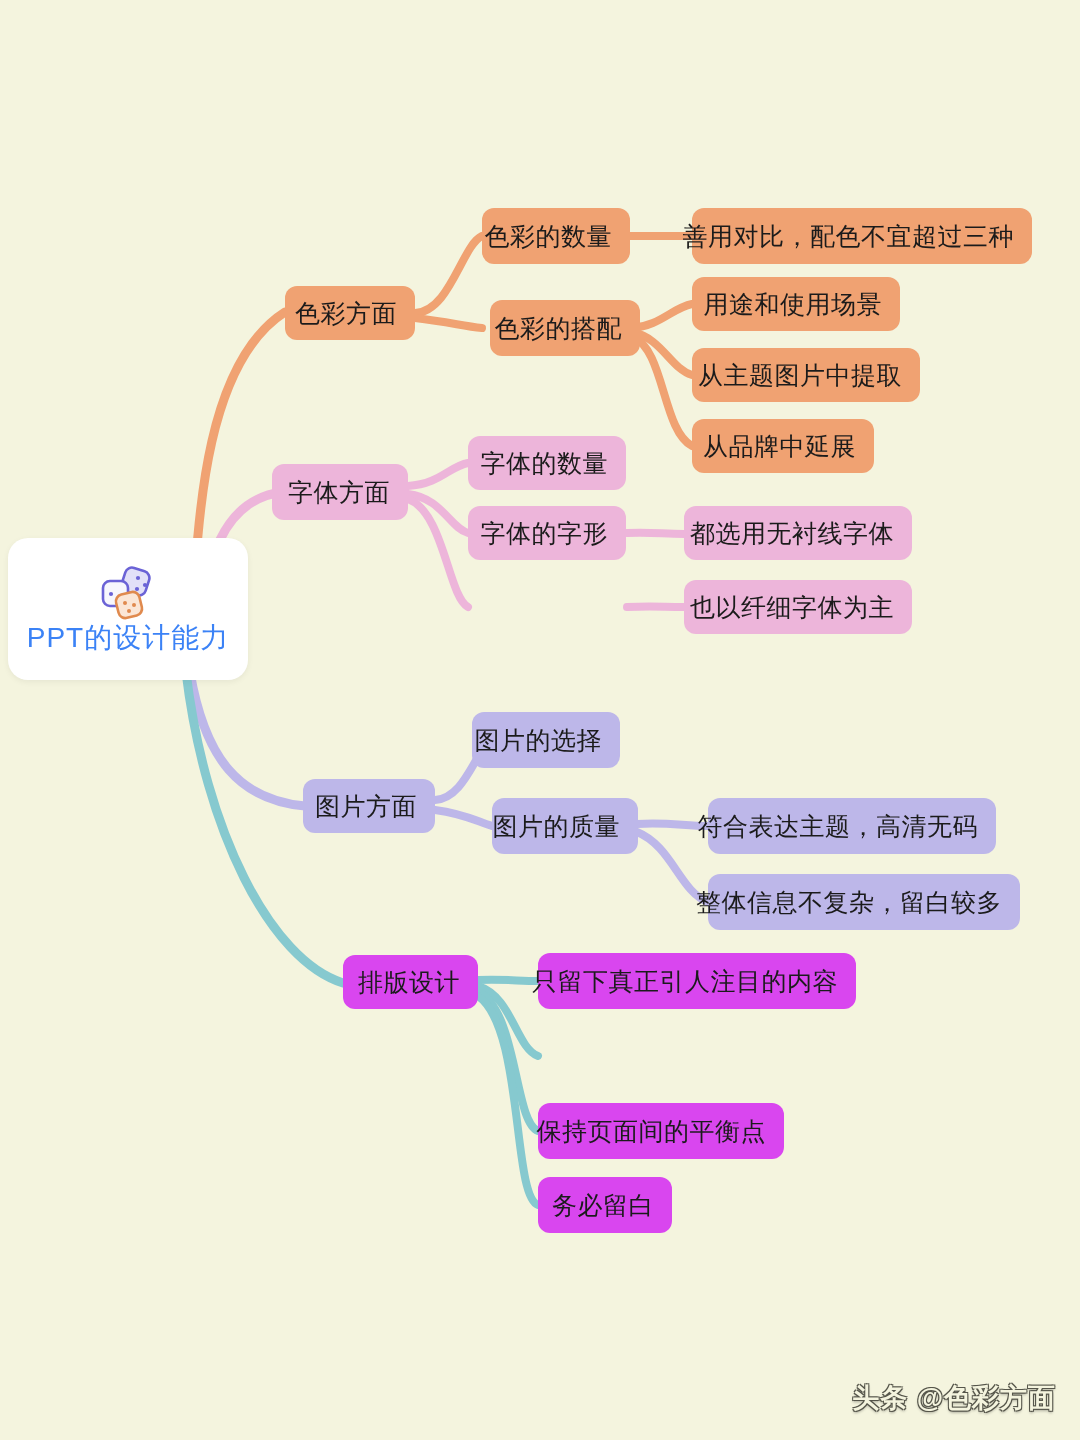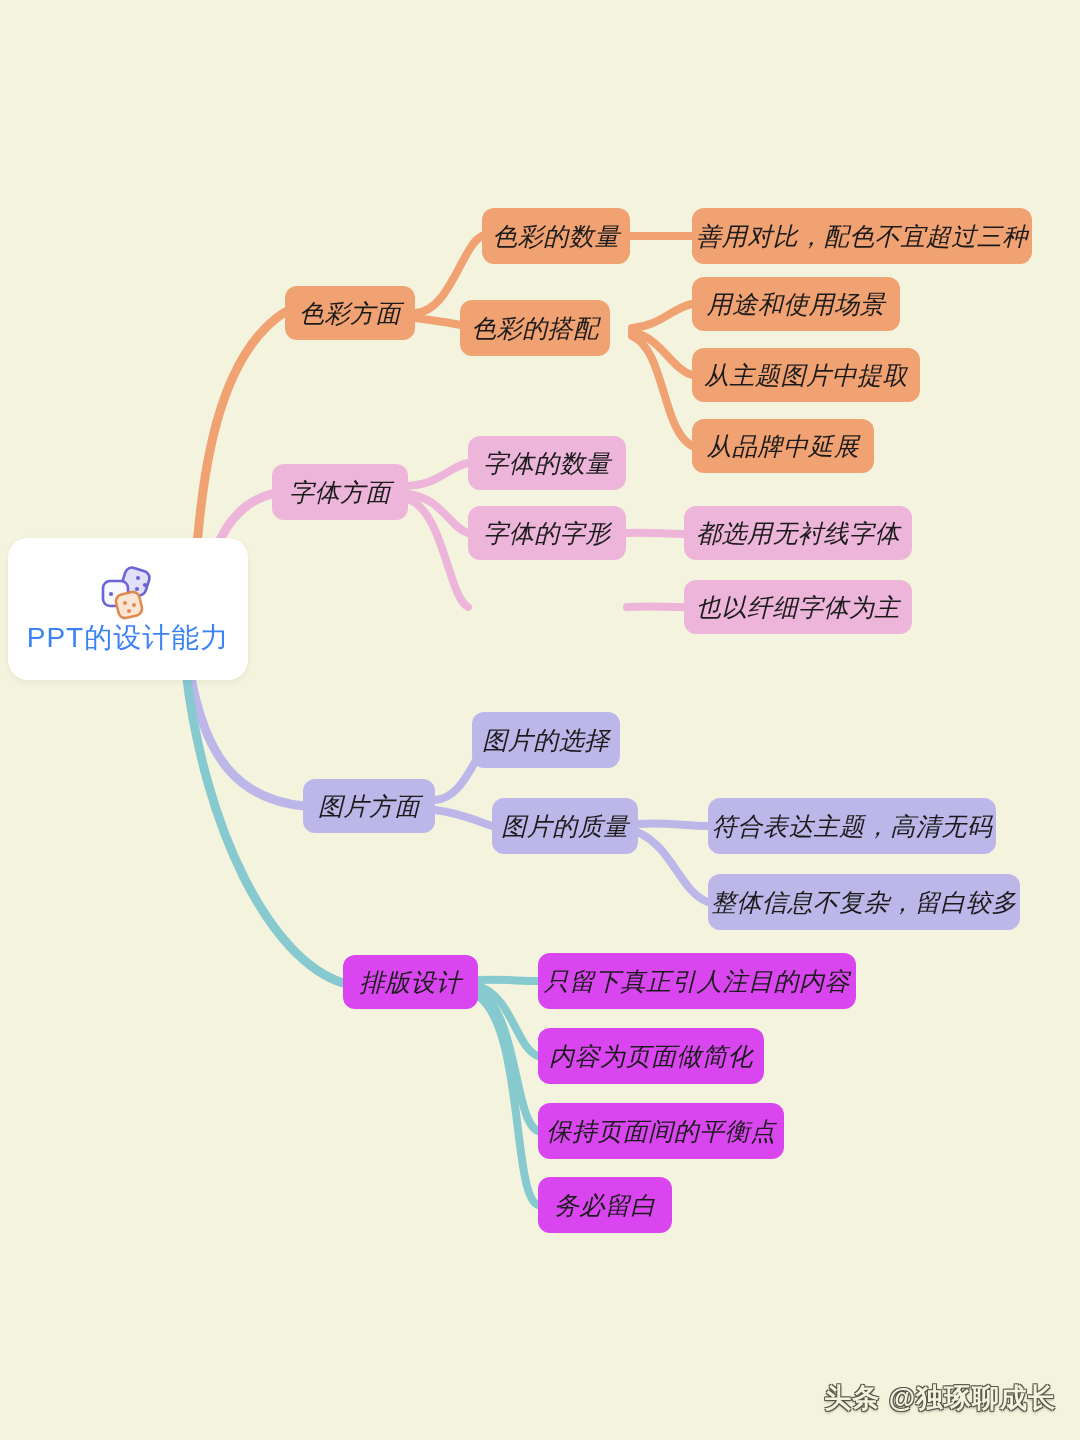--- a/index.html
+++ b/index.html
@@ -26,29 +26,28 @@
     top: 0;
     width: 1080px;
     height: 1440px;
     pointer-events: none;
   }
   .node {
     position: absolute;
     box-sizing: border-box;
     display: flex;
     align-items: center;
-    justify-content: center;
+    justify-content: flex-end;
     border-radius: 12px;
     color: #1b1b1b;
     font-size: 25px;
     letter-spacing: 0.5px;
     white-space: nowrap;
     padding: 0 18px;
     line-height: 1;
-    font-style: italic;
   }
   .node.orange { background: #f0a272; }
   .node.pink   { background: #edb5da; }
   .node.purple { background: #bdb7e9; }
   .node.teal   { background: #d946ef; }
 
   #root-node {
     position: absolute;
     left: 8px;
     top: 538px;
@@ -158,21 +157,21 @@
   </div>
 
   <div class="node orange" style="left:285px; top:286px; width:130px; height:54px;">
     <span>色彩方面</span>
   </div>
 
   <div class="node orange" style="left:482px; top:208px; width:148px; height:56px;">
     <span>色彩的数量</span>
   </div>
 
-  <div class="node orange" style="left:460px; top:300px; width:150px; height:56px;">
+  <div class="node orange" style="left:490px; top:300px; width:150px; height:56px;">
     <span>色彩的搭配</span>
   </div>
 
   <div class="node orange" style="left:692px; top:208px; width:340px; height:56px;">
     <span>善用对比，配色不宜超过三种</span>
   </div>
 
   <div class="node orange" style="left:692px; top:277px; width:208px; height:54px;">
     <span>用途和使用场景</span>
   </div>
@@ -227,27 +226,24 @@
   </div>
 
   <div class="node teal" style="left:343px; top:955px; width:135px; height:54px;">
     <span>排版设计</span>
   </div>
 
   <div class="node teal" style="left:538px; top:953px; width:318px; height:56px;">
     <span>只留下真正引人注目的内容</span>
   </div>
 
-  <div class="node teal" style="left:538px; top:1028px; width:226px; height:56px;">
-    <span>内容为页面做简化</span>
-  </div>
 
   <div class="node teal" style="left:538px; top:1103px; width:246px; height:56px;">
     <span>保持页面间的平衡点</span>
   </div>
 
   <div class="node teal" style="left:538px; top:1177px; width:134px; height:56px;">
     <span>务必留白</span>
   </div>
 
-  <div id="watermark">头条 @独琢聊成长</div>
+  <div id="watermark">头条 @色彩方面</div>
 
 </div>
 
 </body></html>

